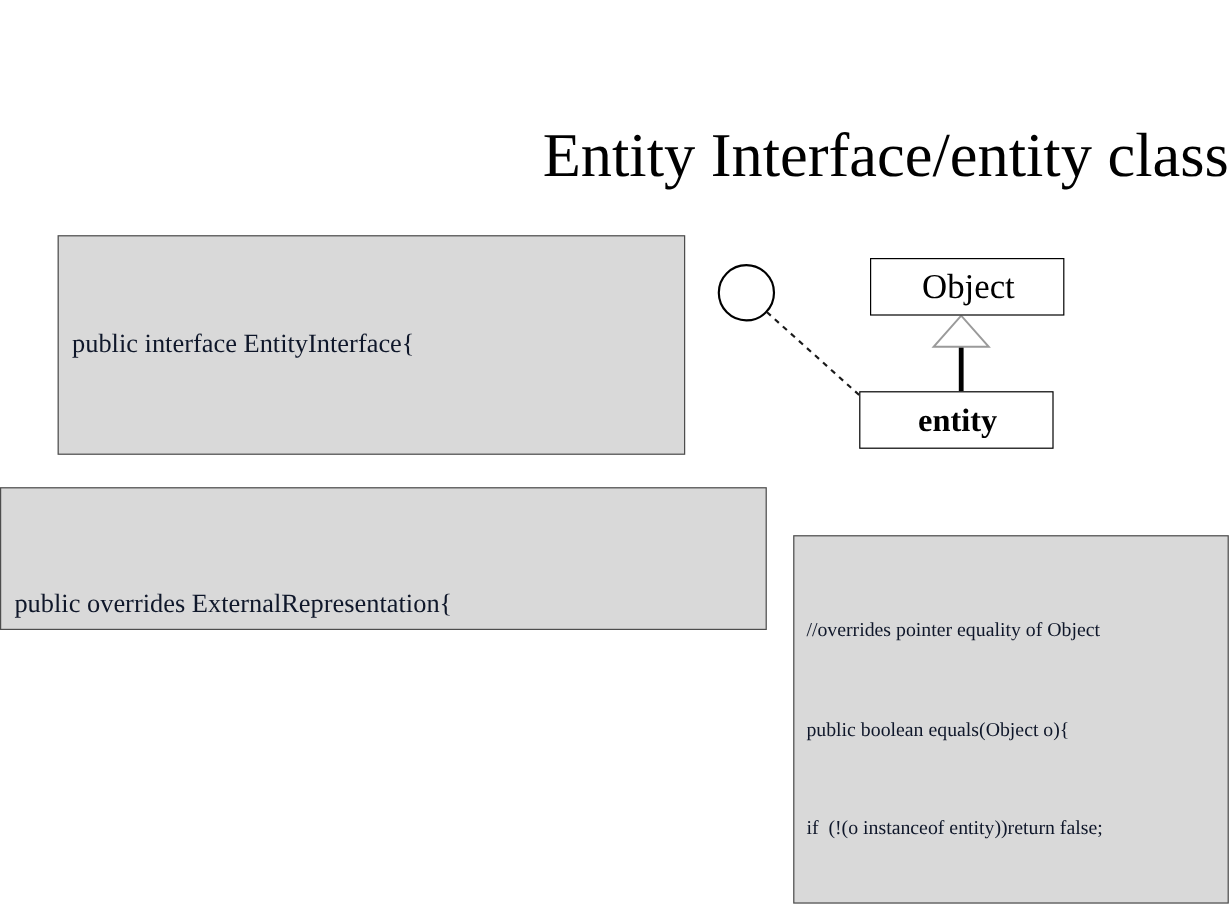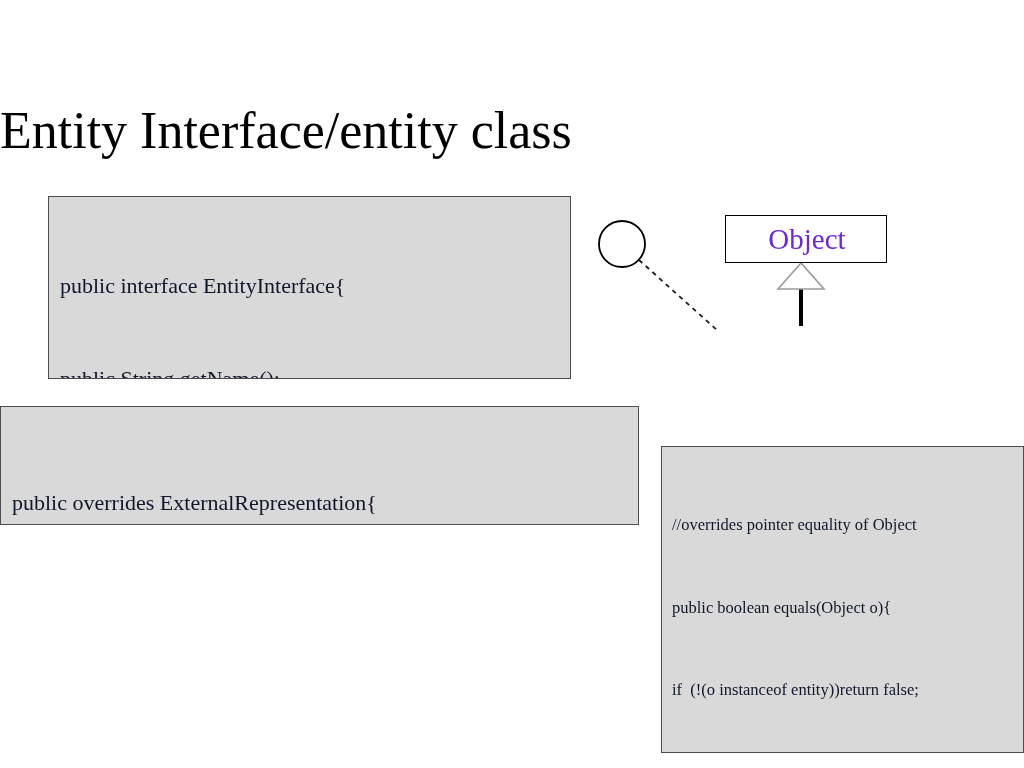--- a/index.html
+++ b/index.html
@@ -24,21 +24,21 @@
     height: 768px;
     background: #ffffff;
   }
 
   
   #slide-title {
     position: absolute;
     left: 0;
     top: 100px;
     width: 1024px;
-    text-align: left;
+    text-align: right;
     font-size: 52px;
     line-height: 62px;
     font-weight: normal;
     letter-spacing: 0px;
     white-space: nowrap;
     font-family: "Liberation Serif", "DejaVu Serif", serif;
   }
 
   
   .code-box {
@@ -98,21 +98,21 @@
     height: 185px;
   }
   #uml-diagram svg {
     display: block;
   }
 
   .uml-box-label {
     position: absolute;
     text-align: center;
     font-family: "Liberation Serif", "DejaVu Serif", serif;
-    color: #6d28d9;
+    color: #000000;
     white-space: nowrap;
   }
 
   
   #uml-box-object {
     position: absolute;
     left: 725px;
     top: 215px;
     width: 162px;
     height: 48px;
@@ -146,21 +146,20 @@
 </style>
 </head>
 <body>
 
 <div id="slide">
 
   <div id="slide-title">Entity Interface/entity class</div>
 
   <div class="code-box" id="box-entity-interface">
     <span class="code-line">public interface EntityInterface{</span>
-    <span class="code-line">public String getName();</span>
     
     
     
   </div>
 
   <div class="code-box" id="box-external-representation">
     <span class="code-line">public overrides ExternalRepresentation{</span>
     
     
   </div>
@@ -187,14 +186,17 @@
       <line x1="216" y1="121" x2="216" y2="83" stroke="#000000" stroke-width="4"></line>
 
       <polygon points="216,58 193,84 239,84" fill="#ffffff" stroke="#9a9a9a" stroke-width="1.6"></polygon>
     </svg>
   </div>
 
   <div id="uml-box-object">
     <div class="uml-box-label">Object</div>
   </div>
 
+  <div id="uml-box-entity">
+    <div class="uml-box-label">entity</div>
+  </div>
 
 </div>
 
 </body></html>

